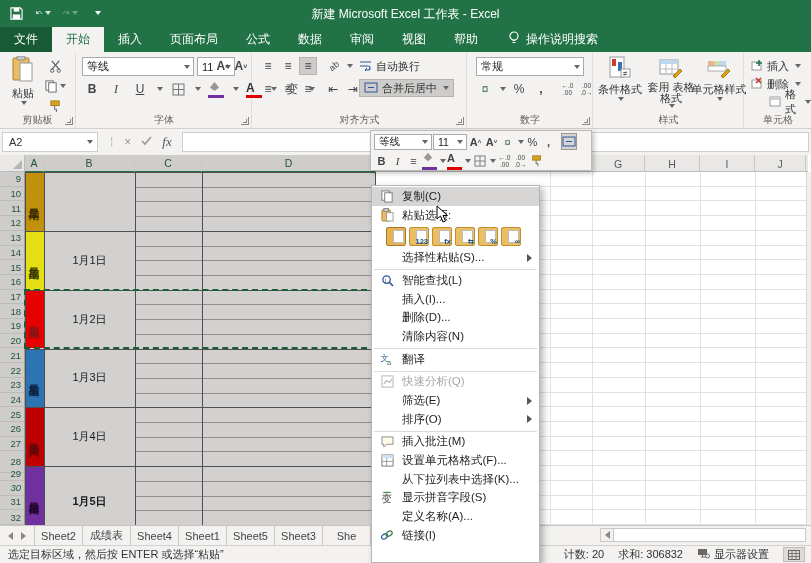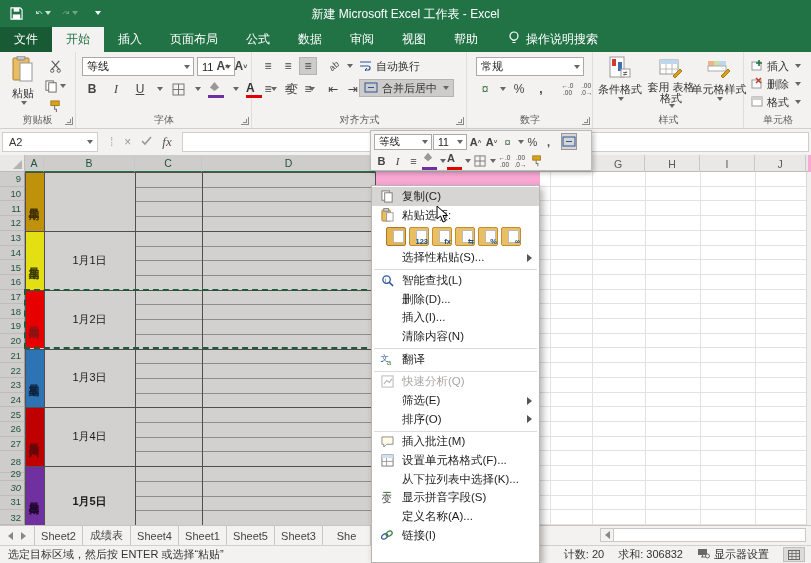--- a/index.html
+++ b/index.html
@@ -1,17 +1,17 @@
 <!DOCTYPE html>
 <html><head>
 <meta charset="utf-8">
 <style>
 *{margin:0;padding:0;box-sizing:border-box}
 body{font-family:"Liberation Sans","DejaVu Sans",sans-serif;background:#888}
-.app{position:relative;width:811px;height:563px;background:#f9a8d4;overflow:hidden;font-family:"Liberation Sans","DejaVu Sans",sans-serif}
+.app{position:relative;width:811px;height:563px;background:#ffffff;overflow:hidden;font-family:"Liberation Sans","DejaVu Sans",sans-serif}
 
 .titlebar{position:absolute;left:0;top:0;width:811px;height:27px;background:#217346;color:#fff}
 .qat{position:absolute;left:8px;top:5px;display:flex;gap:11px;align-items:center}
 .qat .qbtn{width:16px;height:16px;display:flex;align-items:center;justify-content:center;cursor:default}
 .qat svg{display:block}
 .win-title{position:absolute;left:0;right:0;top:6px;text-align:center;font-size:12px;color:#fff}
 
 .tabbar{position:absolute;left:0;top:27px;width:811px;height:25px;background:#217346;display:flex;align-items:flex-start}
 .rtab{height:25px;line-height:25px;padding:0 14px;font-size:12px;color:#fff;cursor:default}
 .rtab.file{background:#185a34}
@@ -331,21 +331,21 @@
           <span class="car"></span>
       </div>
       <div class="rowbtn" style="position:absolute;left:6px;top:23px">
         <span><svg width="12" height="12" viewBox="0 0 12 12">
               <rect x="1" y="3" width="9" height="8" fill="#fff" stroke="#999"></rect>
               <path d="M5 1l5 5M10 1L5 6" stroke="#c0392b" stroke-width="1.5"></path>
             </svg></span>
         <span>删除</span>
           <span class="car"></span>
       </div>
-      <div class="rowbtn" style="position:absolute;left:6px;top:41px">
+      <div class="rowbtn" style="position:absolute;left:24px;top:41px">
         <span><svg width="12" height="12" viewBox="0 0 12 12">
               <rect x="1" y="2" width="10" height="9" fill="#fff" stroke="#999"></rect>
               <rect x="1" y="2" width="10" height="3" fill="#cfcfcf"></rect>
             </svg></span>
         <span>格式</span>
           <span class="car"></span>
       </div>
       <div class="gname">单元格</div>
     </div>
   </div>
@@ -585,24 +585,24 @@
         <span class="mic">
           <svg width="13" height="13" viewBox="0 0 14 14">
             <circle cx="6" cy="6" r="4" fill="none" stroke="#2b579a" stroke-width="1.4"></circle>
             <path d="M9 9l4 4" stroke="#2b579a" stroke-width="1.6"></path>
             <text x="4.2" y="8.4" font-size="6" fill="#2b579a">i</text>
           </svg>
         </span>
         <span>智能查找(L)</span>
       </div>
       <div class="mi">
+        <span>插入(I)...</span>
+      </div>
+      <div class="mi">
         <span>删除(D)...</span>
-      </div>
-      <div class="mi">
-        <span>插入(I)...</span>
       </div>
       <div class="mi">
         <span>清除内容(N)</span>
       </div>
       <div class="msep"></div>
       <div class="mi">
         <span class="mic">
           <svg width="14" height="13" viewBox="0 0 14 14">
             <text x="0" y="9" font-size="9" fill="#2b579a">文</text>
             <text x="7" y="13" font-size="8" fill="#3a7d44">a</text>

